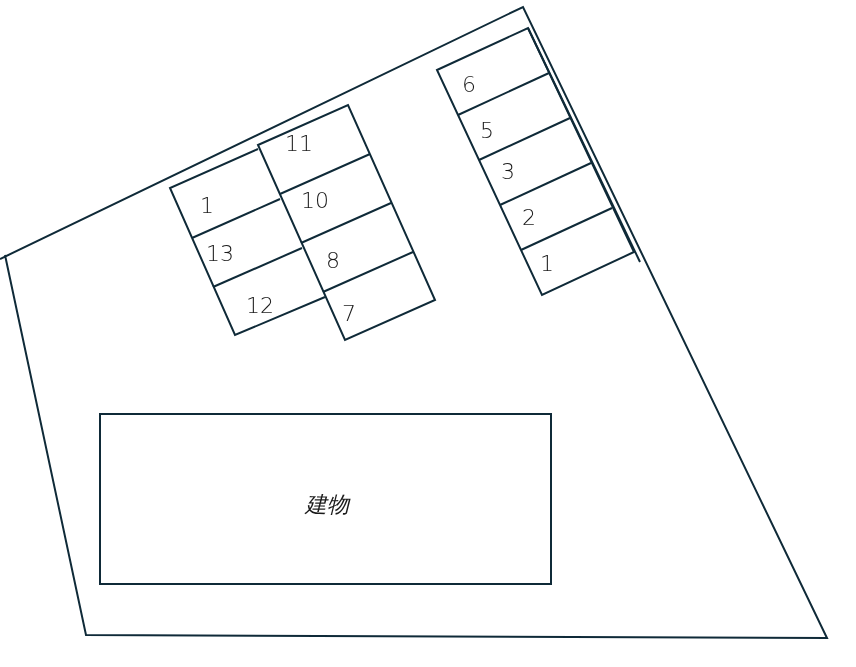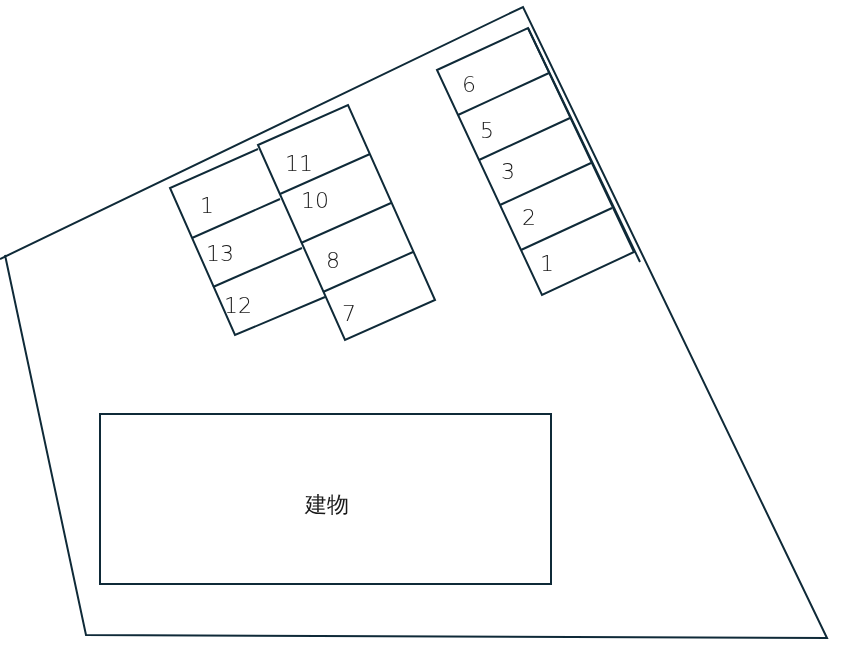--- a/index.html
+++ b/index.html
@@ -1,20 +1,20 @@
 <!DOCTYPE html>
 <html><head>
 <meta charset="utf-8">
 <style>
   html, body { margin:0; padding:0; background:#ffffff; }
   body { width:856px; height:667px; overflow:hidden; position:relative; font-family:"DejaVu Sans", sans-serif; }
   svg { position:absolute; left:0; top:0; }
   .ln { fill:none; stroke:#0f2a38; stroke-width:2; stroke-linejoin:miter; }
   .lbl { position:absolute; font-family:"DejaVu Sans", sans-serif; font-size:22px; color:#1a1a1a; font-weight:300; line-height:1; transform:translate(-50%,-50%); white-space:nowrap; }
-  .bld { font-size:22px; }
+  .bld { font-size:22px;font-style:italic; }
 </style>
 </head>
 <body>
 
 <svg width="856" height="667" viewBox="0 0 856 667">
 
   <polyline class="ln" points="0,259 523,7 827,638 86,635 5,255"></polyline>
 
   <line class="ln" x1="528" y1="28" x2="640" y2="262"></line>
 
@@ -40,21 +40,21 @@
   </g>
 
   <rect class="ln" x="100" y="414" width="451" height="170"></rect>
 </svg>
 
 <div class="lbl" style="left:469px;top:85px">6</div>
 <div class="lbl" style="left:487px;top:131px">5</div>
 <div class="lbl" style="left:508px;top:172px">3</div>
 <div class="lbl" style="left:529px;top:218px">2</div>
 <div class="lbl" style="left:547px;top:264px">1</div>
-<div class="lbl" style="left:299px;top:164px">11</div>
+<div class="lbl" style="left:299px;top:144px">11</div>
 <div class="lbl" style="left:315px;top:201px">10</div>
 <div class="lbl" style="left:333px;top:261px">8</div>
 <div class="lbl" style="left:349px;top:314px">7</div>
 <div class="lbl" style="left:207px;top:206px">1</div>
 <div class="lbl" style="left:220px;top:254px">13</div>
-<div class="lbl" style="left:238px;top:306px">12</div>
+<div class="lbl" style="left:260px;top:306px">12</div>
 
 <div class="lbl bld" style="left:327px;top:505px">建物</div>
 
 </body></html>

